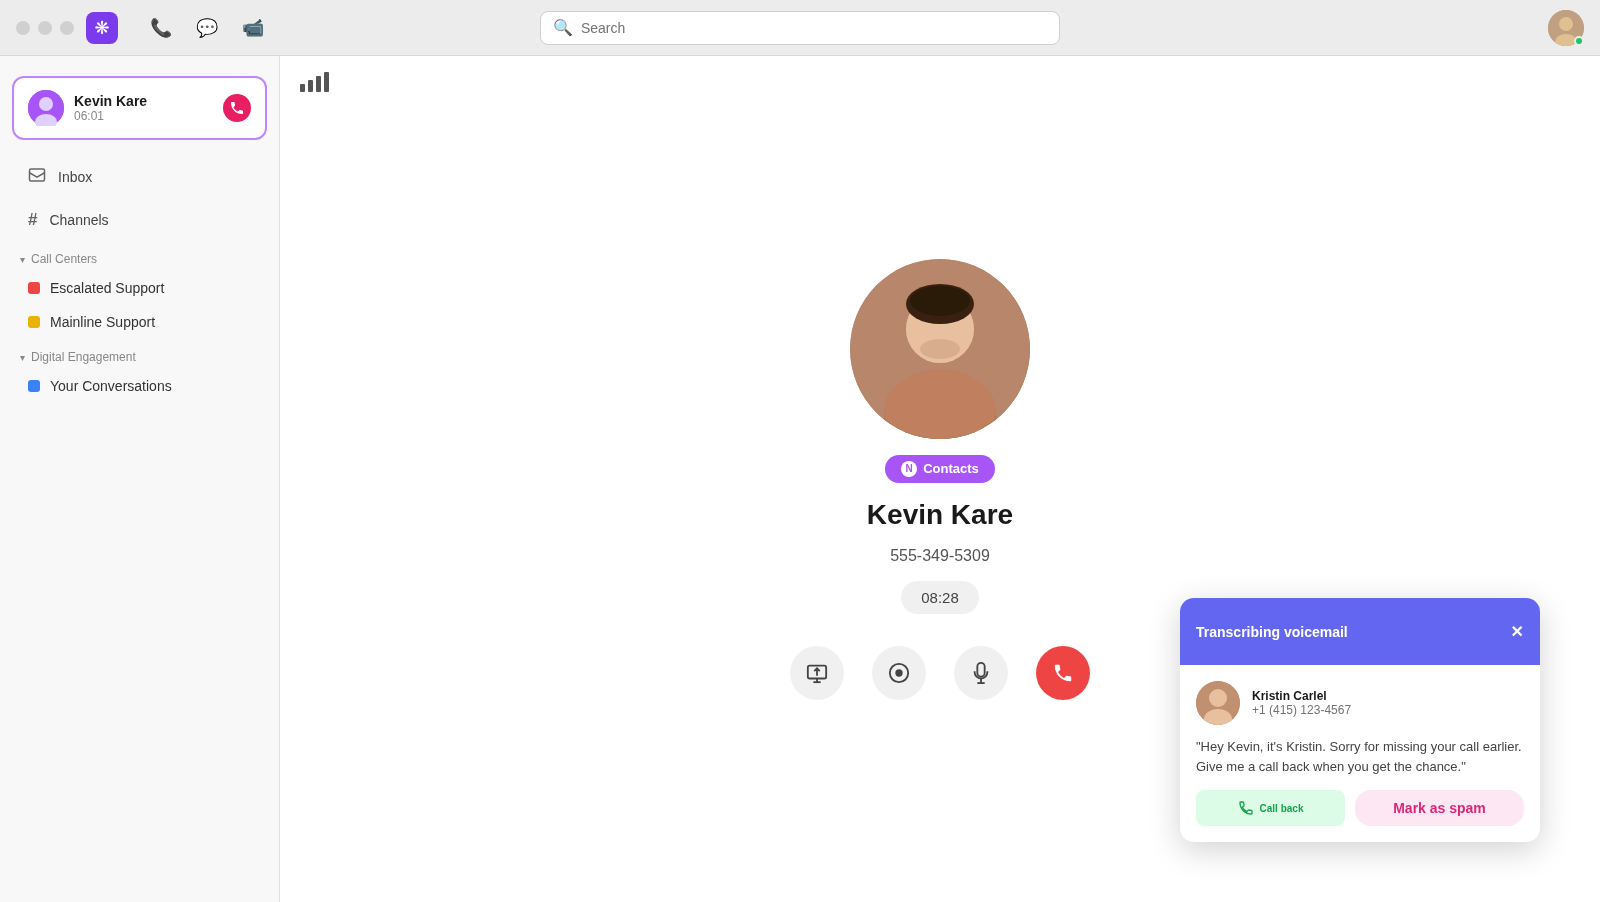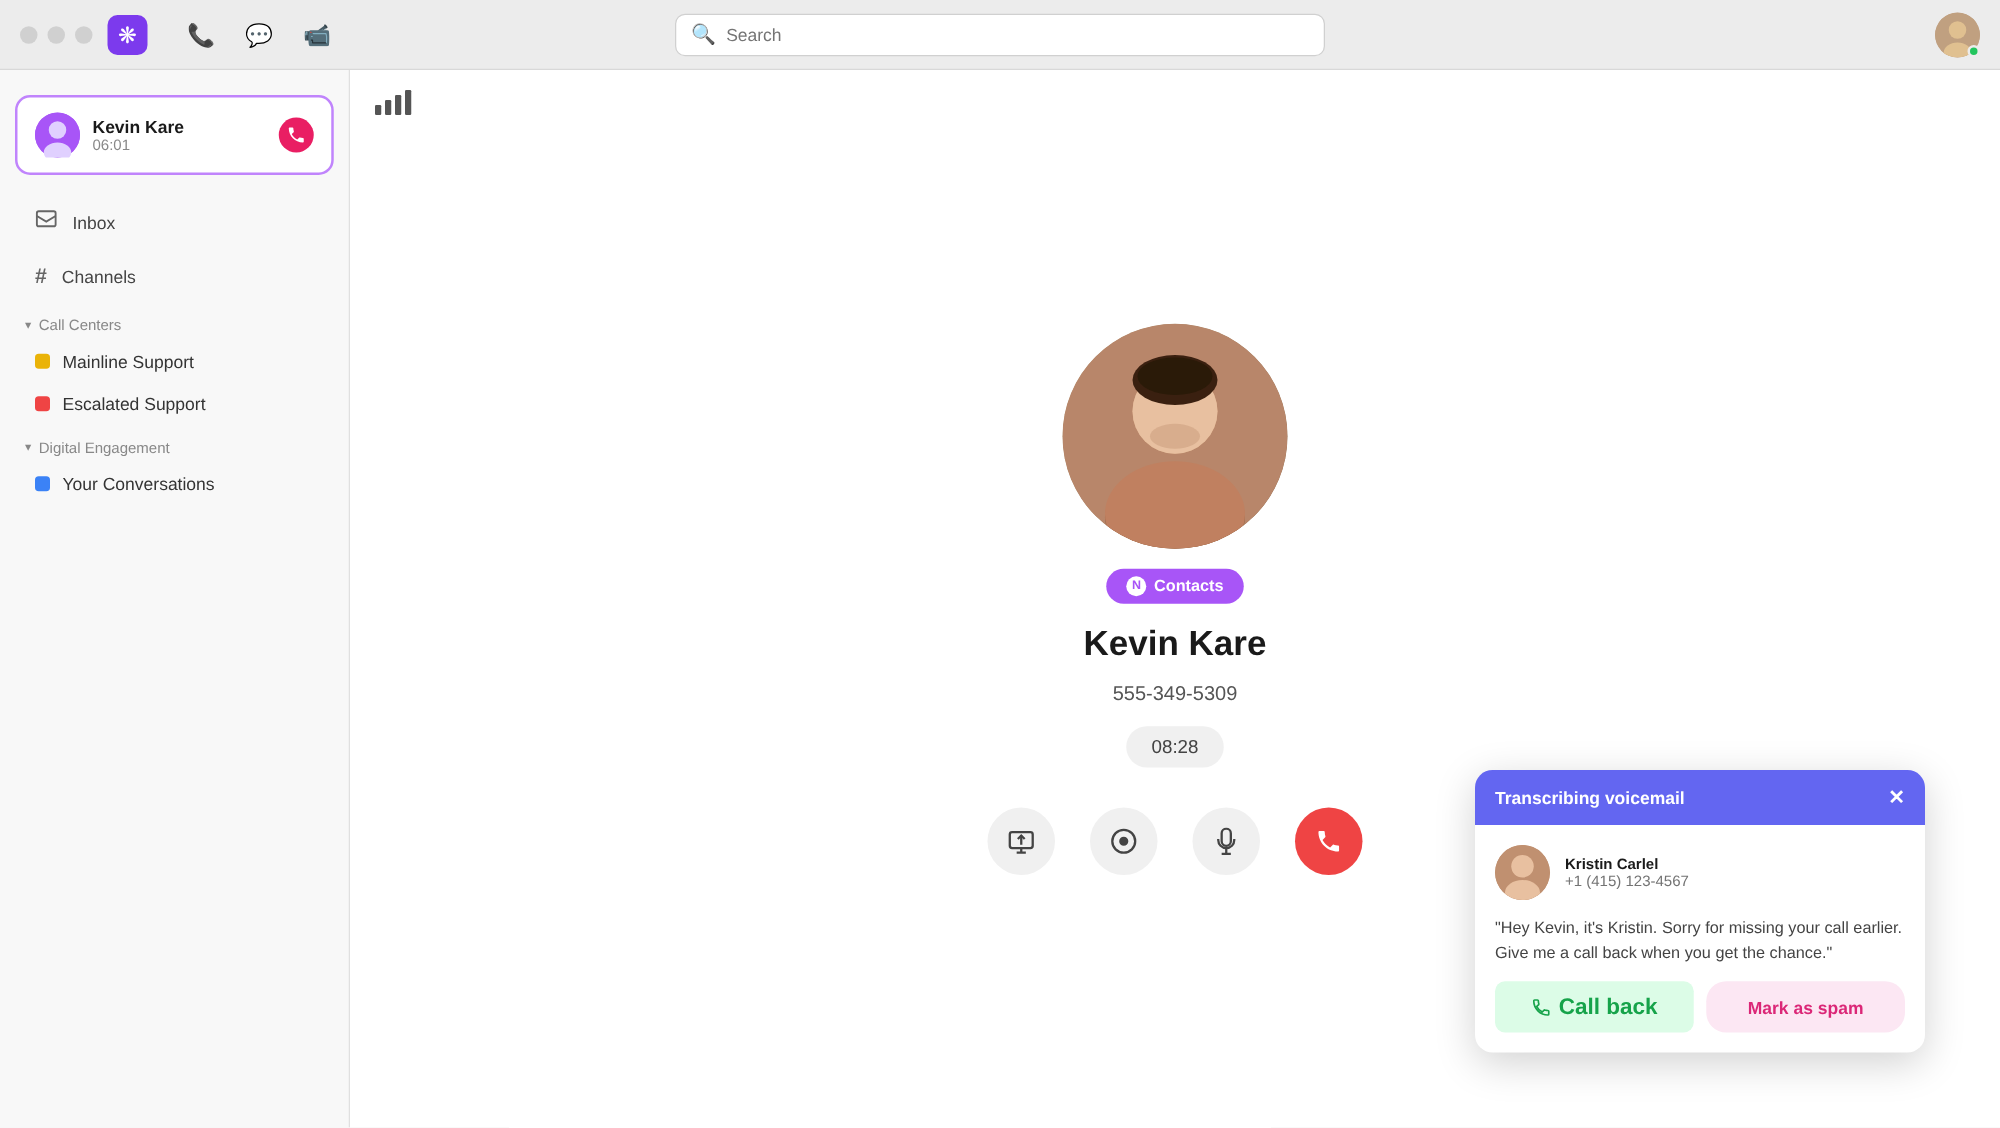--- a/index.html
+++ b/index.html
@@ -330,21 +330,21 @@
       right: 60px;
       width: 360px;
       background: white;
       border-radius: 14px;
       box-shadow: 0 8px 32px rgba(0,0,0,0.18);
       overflow: hidden;
     }
     .notif-header {
       background: #6366f1;
       color: white;
-      padding: 12px 16px;
+      padding: 24px 16px;
       display: flex;
       align-items: center;
       justify-content: space-between;
       font-size: 14px;
       font-weight: 600;
     }
     .notif-close {
       cursor: pointer;
       font-size: 16px;
       color: white;
@@ -385,26 +385,25 @@
       color: #444;
       line-height: 1.5;
       margin-bottom: 14px;
     }
     .notif-actions {
       display: flex;
       gap: 10px;
     }
     .btn-callback {
       flex: 1;
-      padding: 10px;
       background: #dcfce7;
       color: #16a34a;
       border: none;
       border-radius: 8px;
-      font-size: 18px;
+      font-size: 10px;
       font-weight: 600;
       cursor: pointer;
       display: flex;
       align-items: center;
       justify-content: center;
       gap: 6px;
     }
     .btn-spam {
       flex: 1;
       padding: 10px;
@@ -488,27 +487,27 @@
       <span class="nav-item-icon" style="font-size:17px;font-weight:700;color:#666;">#</span>
       <span>Channels</span>
     </div>
 
     <div class="section-header">
       <span class="chevron">▾</span>
       <span>Call Centers</span>
     </div>
 
     <div class="callcenter-item">
+      <div class="callcenter-dot dot-red"></div>
+      <span>Escalated Support</span>
+    </div>
+
+    <div class="callcenter-item">
       <div class="callcenter-dot dot-yellow"></div>
       <span>Mainline Support</span>
-    </div>
-
-    <div class="callcenter-item">
-      <div class="callcenter-dot dot-red"></div>
-      <span>Escalated Support</span>
     </div>
 
     <div class="section-header">
       <span class="chevron">▾</span>
       <span>Digital Engagement</span>
     </div>
 
     <div class="callcenter-item">
       <div class="callcenter-dot dot-blue"></div>
       <span>Your Conversations</span>

